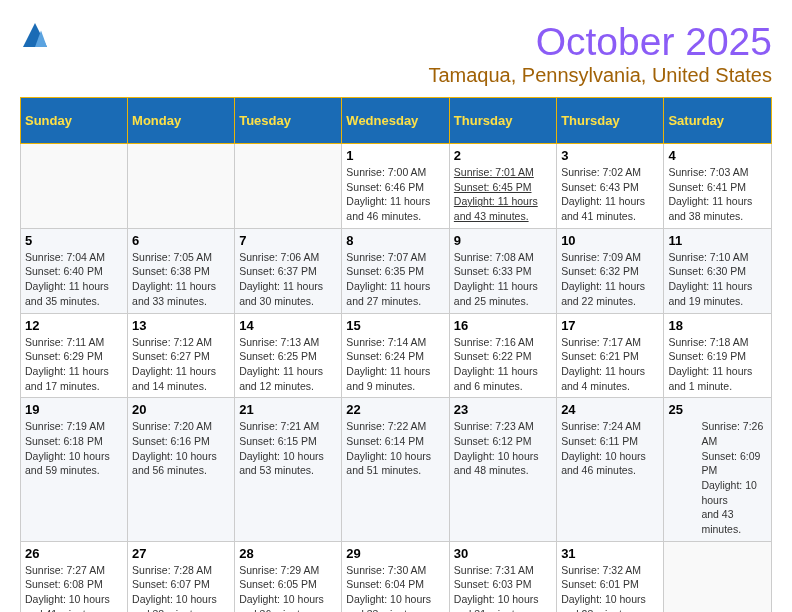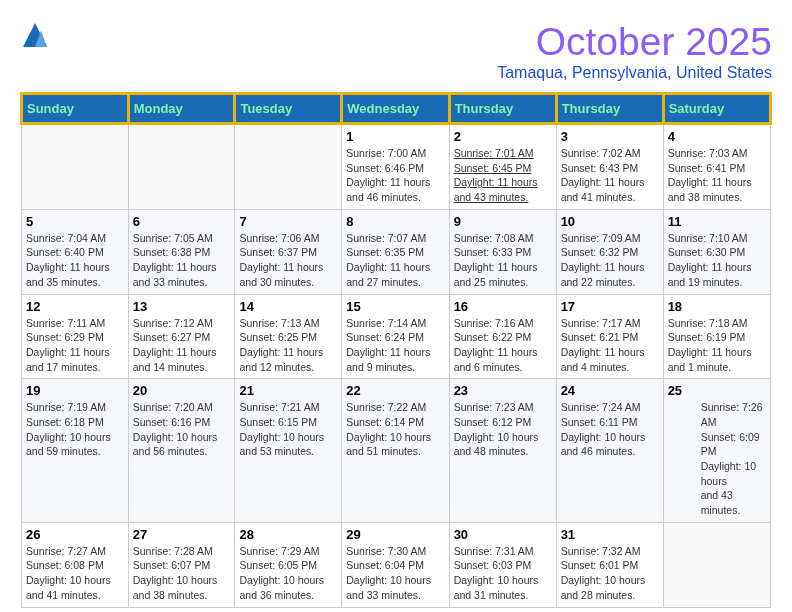--- a/index.html
+++ b/index.html
@@ -34,36 +34,36 @@
     }
     .title-block {
       text-align: right;
     }
     .month-title {
       font-size: 39px;
       font-weight: normal;
       color: #8b5cf6;
     }
     .location {
-      font-size: 16px;
-      color: #1d4ed8;
+      font-size: 20px;
+      color: #a16207;
     }
     table {
       width: 100%;
       border-collapse: collapse;
       font-size: 11px;
     }
     thead tr th {
       background-color: #1a6bb5;
-      color: #86efac;
-      padding: 6px 4px;
+      color: #fde047;
+      padding: 15px 4px;
       text-align: left;
       font-size: 13px;
       font-weight: bold;
-      border: 3px solid #eab308;
+      border: 1px solid #eab308;
     }
     tbody tr td {
       border: 1px solid #ccc;
       vertical-align: top;
       padding: 4px;
       width: 108px;
       min-height: 80px;
       background: #fff;
     }
     tbody tr:nth-child(even) td {

